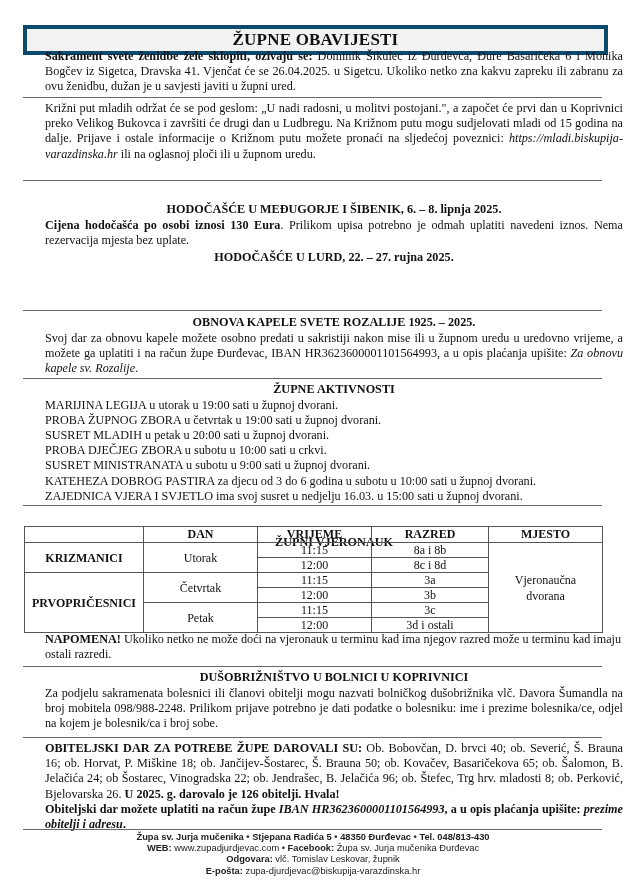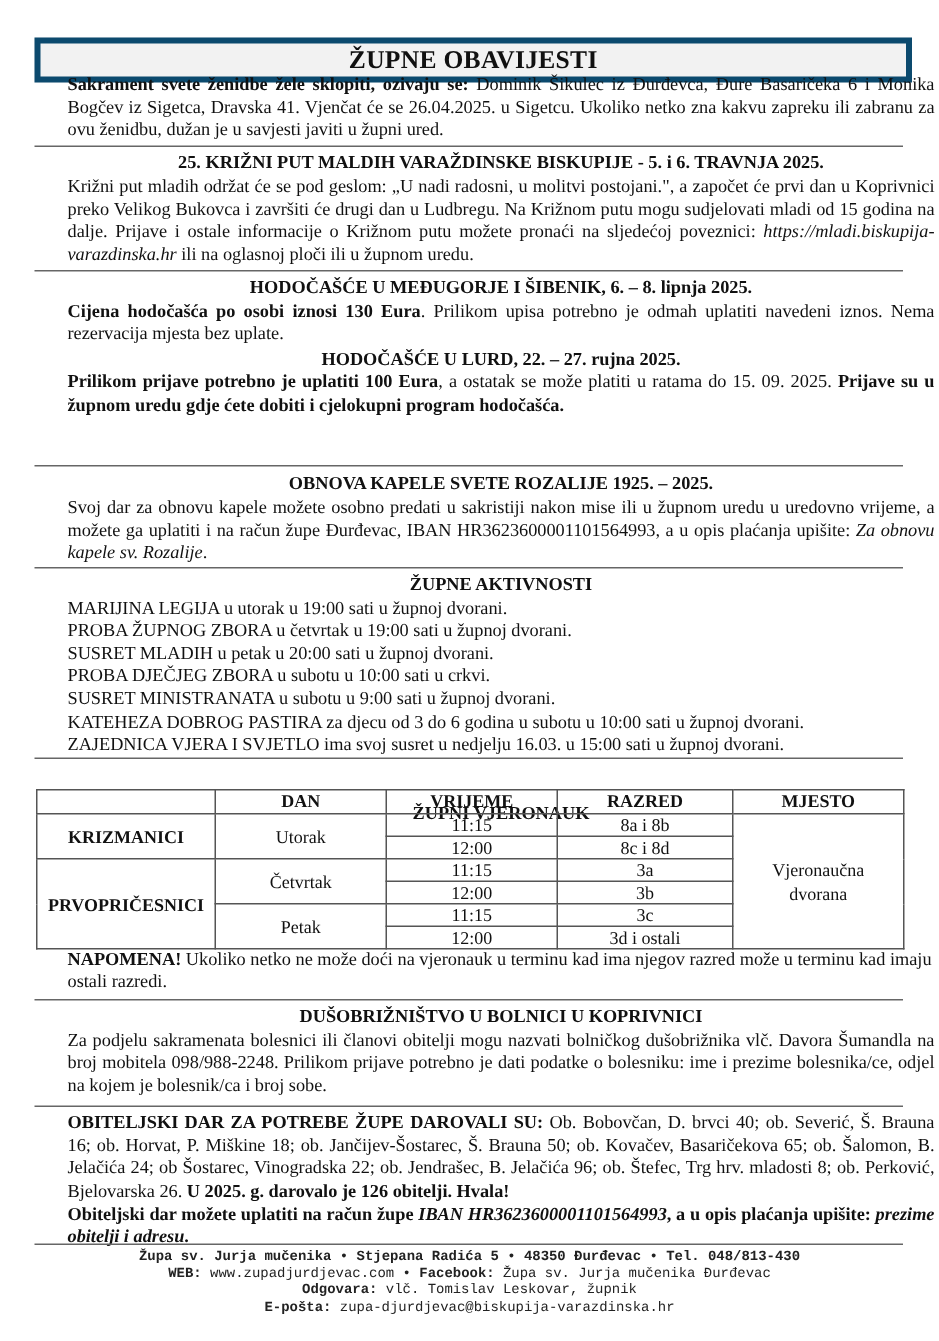--- a/index.html
+++ b/index.html
@@ -16,46 +16,44 @@
   .sep { position: absolute; left: 23px; width: 579px; height: 0; border-top: 1.5px solid #666; }
   b, .b { font-weight: bold; }
   i, .i { font-style: italic; }
   .nojust { text-align: left; }
   table.vj { position: absolute; left: 24px; top: 526px; width: 578px; border-collapse: collapse;
              font-size: 12px; table-layout: fixed; }
   table.vj td, table.vj th { border: 1px solid #555; text-align: center; padding: 0; height: 14px; line-height: 14px; }
   table.vj th { font-weight: bold; height: 15px; line-height: 15px; }
   table.vj td.rowhead { font-weight: bold; }
   .footer { position: absolute; left: 0; width: 626px; top: 832px; text-align: center;
-            font-family: Liberation Mono, monospace; font-size: 9.3px; line-height: 11.2px; color: #222; }
+            font-family: Liberation Sans, sans-serif; font-size: 9.3px; line-height: 11.2px; color: #222; }
   .footer .line { white-space: nowrap; }
 </style>
 </head>
 <body>
 
 <div class="page">
 
   <div class="title-box">ŽUPNE OBAVIJESTI</div>
 
   <div class="block" style="top:49px;">
     <p><b>Sakrament svete ženidbe žele sklopiti, ozivaju se:</b><span> Dominik Šikulec iz Đurđevca, Đure Basaričeka 6 i Monika Bogčev iz Sigetca, Dravska 41. Vjenčat će se 26.04.2025. u Sigetcu. Ukoliko netko zna kakvu zapreku ili zabranu za ovu ženidbu, dužan je u savjesti javiti u župni ured.</span></p>
   </div>
   <div class="sep" style="top:97px;"></div>
 
   <div class="block" style="top:101px;">
-    <p class="heading">25. KRIŽNI PUT MALDIH VARAŽDINSKE BISKUPIJE - 5. i 6. TRAVNJA 2025.</p>
     <p><span>Križni put mladih održat će se pod geslom: „U nadi radosni, u molitvi postojani.", a započet će prvi dan u Koprivnici preko Velikog Bukovca i završiti će drugi dan u Ludbregu. Na Križnom putu mogu sudjelovati mladi od 15 godina na dalje. Prijave i ostale informacije o Križnom putu možete pronaći na sljedećoj poveznici: </span><i>https://mladi.biskupija-varazdinska.hr</i><span> ili na oglasnoj ploči ili u župnom uredu.</span></p>
   </div>
   <div class="sep" style="top:180px;"></div>
 
-  <div class="block" style="top:184px;">
+  <div class="block" style="top:202px;">
     <p class="heading">HODOČAŠĆE U MEĐUGORJE I ŠIBENIK, 6. – 8. lipnja 2025.</p>
     <p><b>Cijena hodočašća po osobi iznosi 130 Eura</b><span>. Prilikom upisa potrebno je odmah uplatiti navedeni iznos. Nema rezervacija mjesta bez uplate.</span></p>
     <p class="heading" style="margin-top:2px;">HODOČAŠĆE U LURD, 22. – 27. rujna 2025.</p>
-    <p><b>Prilikom prijave potrebno je uplatiti 100 Eura</b><span>, a ostatak se može platiti u ratama do 15. 09. 2025. </span><b>Prijave su u župnom uredu gdje ćete dobiti i cjelokupni program hodočašća.</b></p>
   </div>
   <div class="sep" style="top:310px;"></div>
 
   <div class="block" style="top:315px;">
     <p class="heading">OBNOVA KAPELE SVETE ROZALIJE 1925. – 2025.</p>
     <p><span>Svoj dar za obnovu kapele možete osobno predati u sakristiji nakon mise ili u župnom uredu u uredovno vrijeme, a možete ga uplatiti i na račun župe Đurđevac, IBAN HR3623600001101564993, a u opis plaćanja upišite: </span><i>Za obnovu kapele sv. Rozalije</i><span>.</span></p>
   </div>
   <div class="sep" style="top:378px;"></div>
 
   <div class="block nojust" style="top:382px;">

